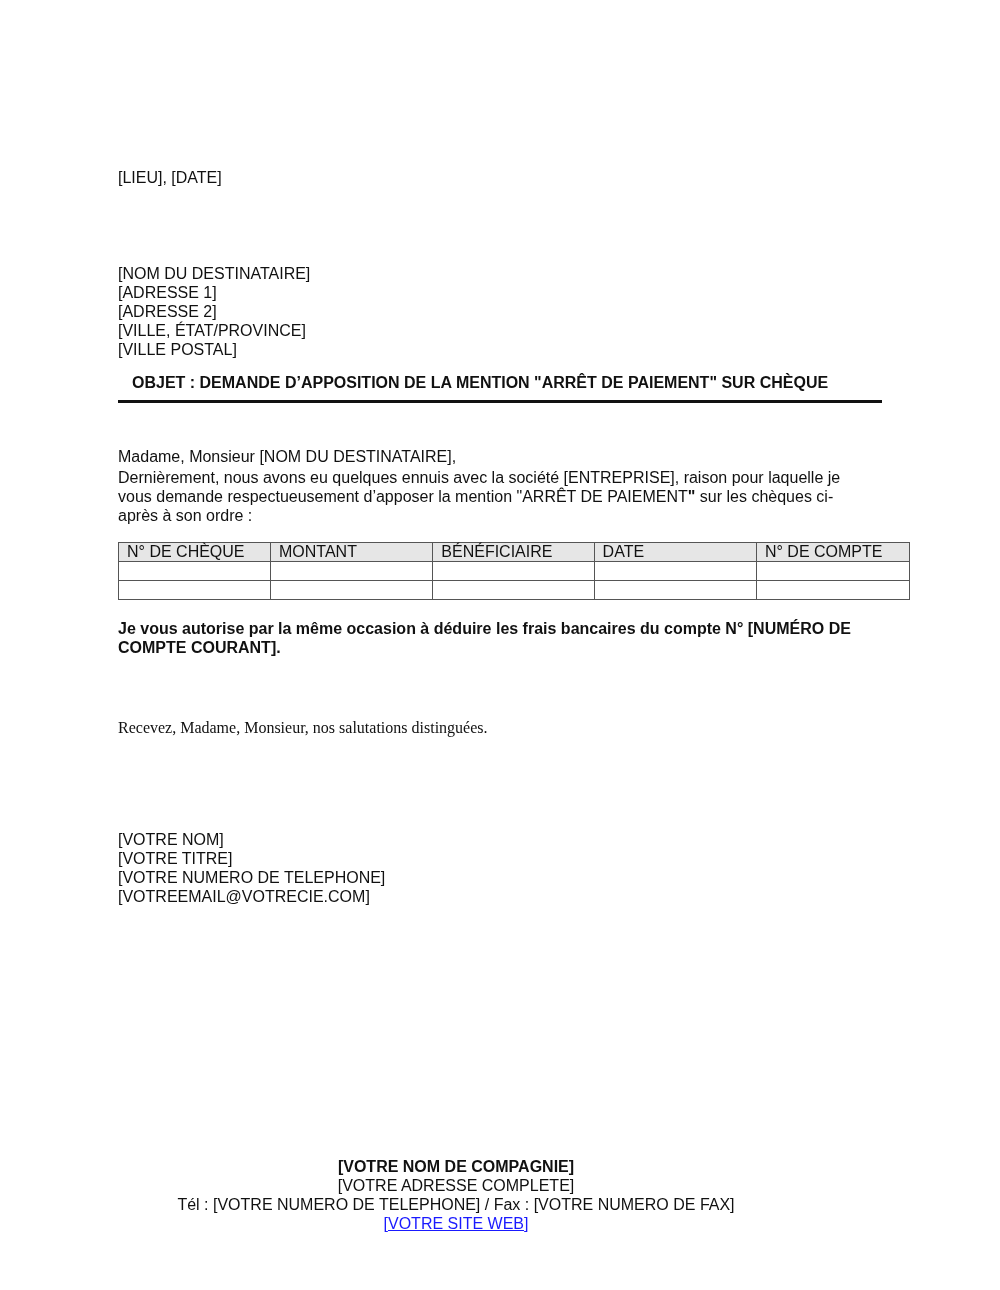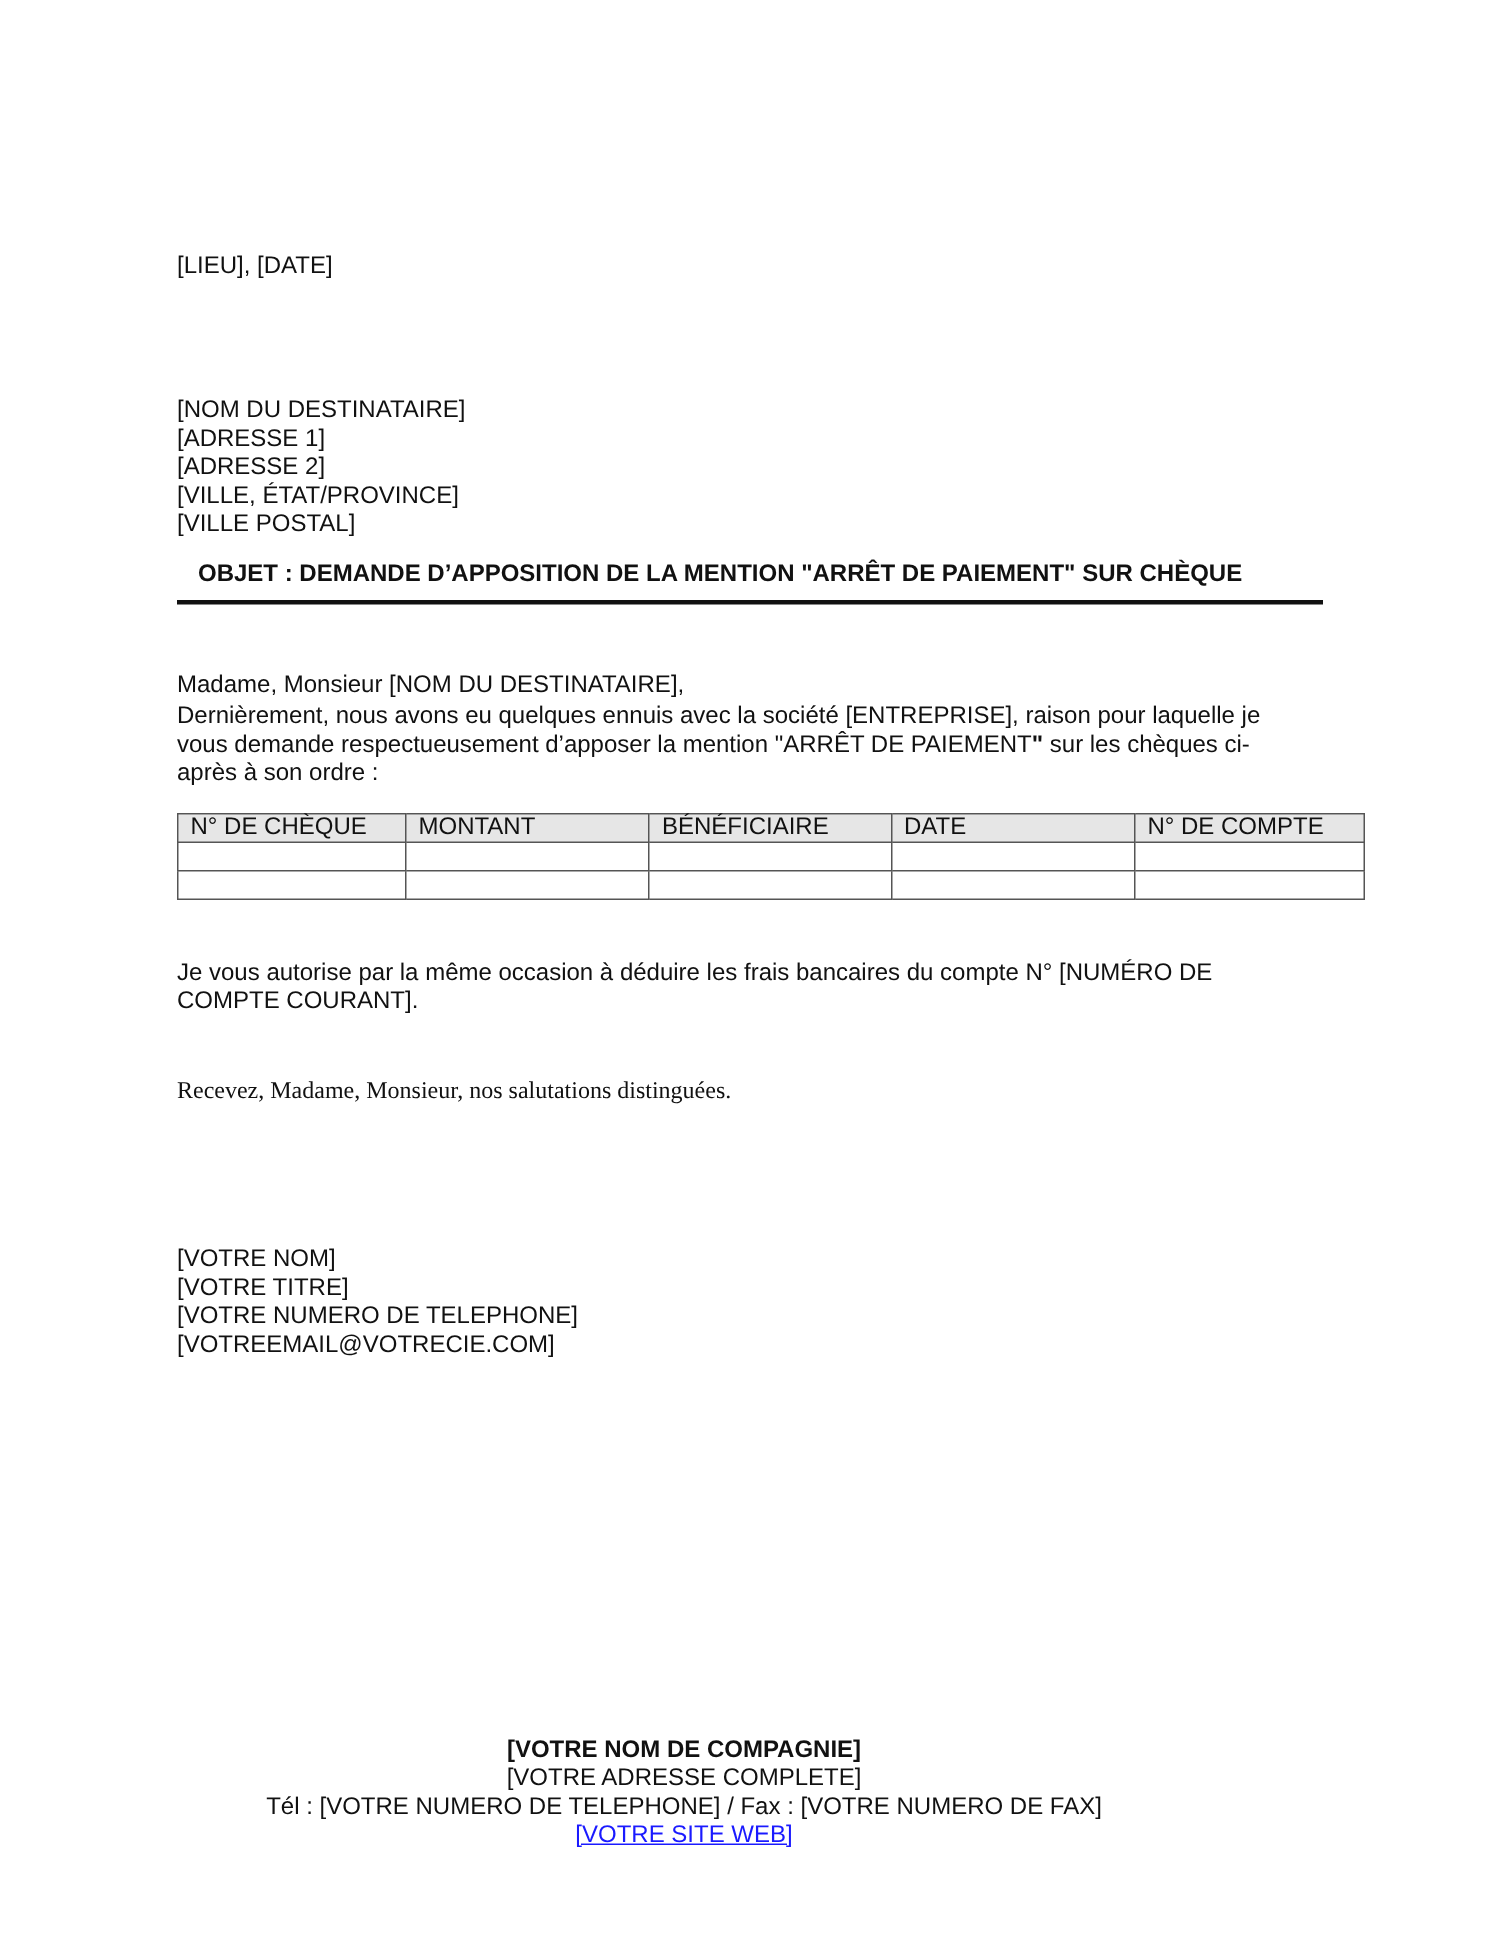--- a/index.html
+++ b/index.html
@@ -144,21 +144,21 @@
       <tr>
         <td></td>
         <td></td>
         <td></td>
         <td></td>
         <td></td>
       </tr>
     </tbody>
   </table>
 
-  <div class="para" style="top:639px;">
+  <div class="para" style="top:619px;font-weight:bold;">
     <div>Je vous autorise par la même occasion à déduire les frais bancaires du compte N° [NUMÉRO DE</div>
     <div>COMPTE COURANT].</div>
   </div>
 
   <div class="line" style="top:718px;font-family:Liberation Serif, serif;">Recevez, Madame, Monsieur, nos salutations distinguées.</div>
 
   <div class="block" style="top:830px;">
     <div>[VOTRE NOM]</div>
     <div>[VOTRE TITRE]</div>
     <div>[VOTRE NUMERO DE TELEPHONE]</div>

